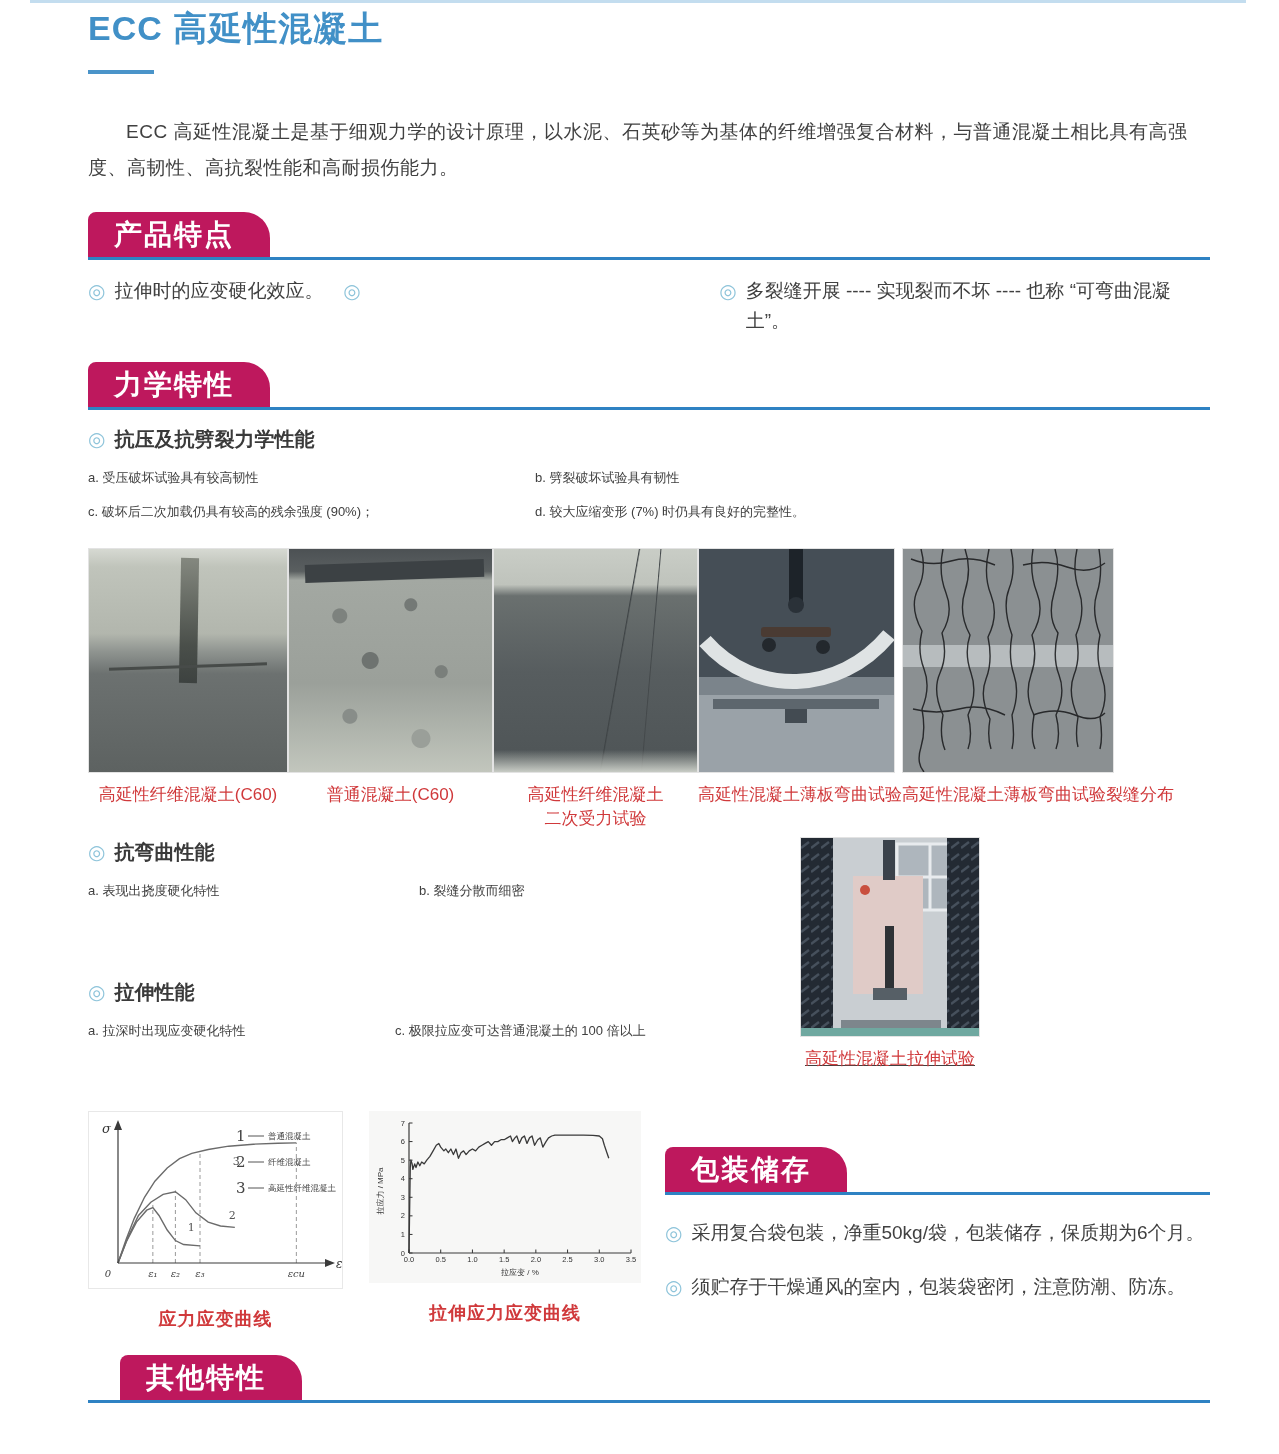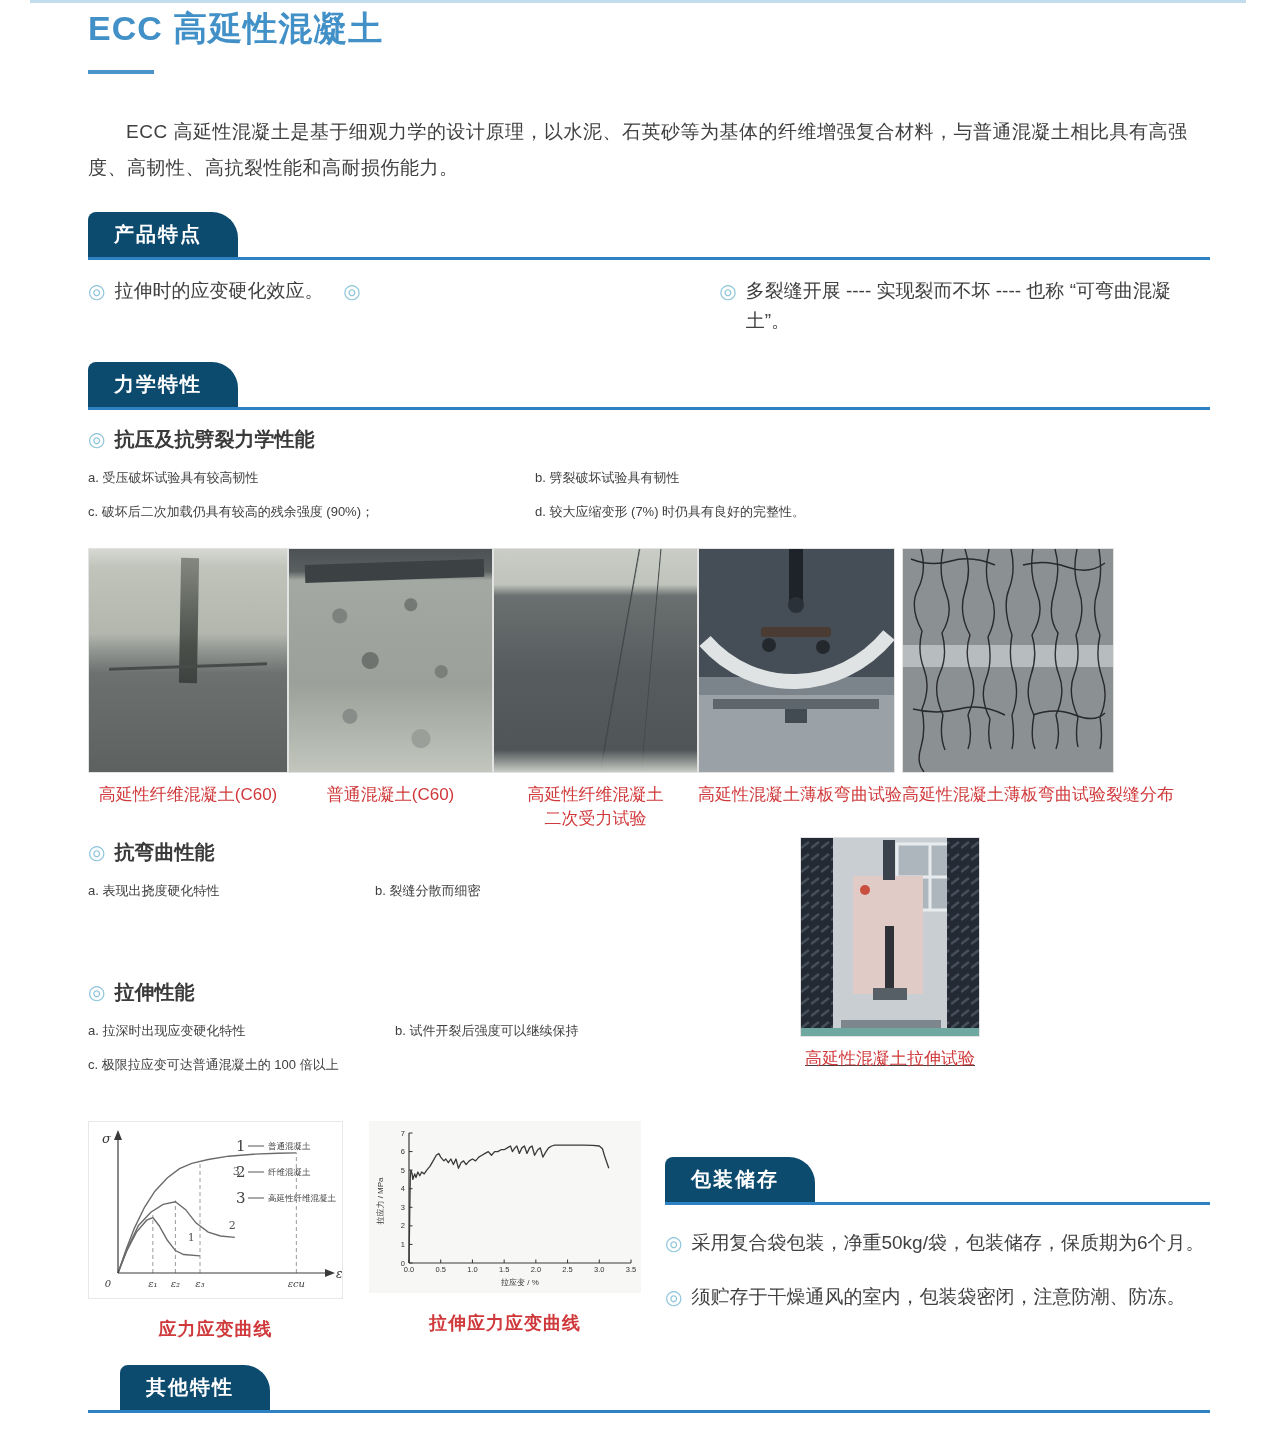--- a/index.html
+++ b/index.html
@@ -5,34 +5,34 @@
   html,body{margin:0;padding:0;background:#ffffff;}
   body{width:1279px;height:1454px;overflow:hidden;position:relative;
        font-family:"Liberation Sans","DejaVu Sans",sans-serif;color:#404040;}
   .topline{position:absolute;top:0;left:30px;width:1216px;height:3px;background:#c3ddef;}
   .content{padding:0 69px 0 88px;position:relative;}
   .page-title{margin:6px 0 0 0;font-size:34px;line-height:44px;font-weight:bold;color:#4190c7;letter-spacing:1px;}
   .title-dash{width:66px;height:4px;background:#4a94c9;margin-top:20px;}
   .intro{margin:40px 0 0 0;font-size:19px;line-height:36px;text-indent:2em;letter-spacing:.5px;}
 
   .sec-head{display:flex;align-items:flex-end;border-bottom:3px solid #2e82c3;}
-  .sec-tab{height:45px;display:inline-flex;align-items:center;background:#0c4a6e;color:#fff;
-           font-size:20px;font-weight:bold;letter-spacing:2px;padding:0 36px 0 26px;
+  .sec-tab{height:45px;display:inline-flex;align-items:center;background:#be185d;color:#fff;
+           font-size:28px;font-weight:bold;letter-spacing:2px;padding:0 36px 0 26px;
            border-radius:8px 26px 0 0;}
   .mt26{margin-top:26px;}
 
   .mark{color:#8ec4da;font-size:20px;margin-right:9px;flex:0 0 auto;}
   .bullet{display:flex;align-items:flex-start;font-size:19px;line-height:30px;}
   .feature-row{display:flex;margin-top:16px;}
   .feature-row .bullet:nth-child(1){width:258px;}
   .feature-row .bullet:nth-child(2){width:380px;}
 
   .subhead{display:flex;align-items:center;font-size:20px;font-weight:bold;color:#3a3a3a;line-height:30px;}
   .two-col{display:grid;grid-template-columns:447px 1fr;row-gap:2px;margin-top:8px;font-size:13px;line-height:32px;}
-  .two-col.narrow{grid-template-columns:287px 1fr;}
+  .two-col.narrow{grid-template-columns:287px 1fr;gap:44px;}
   .two-col.mid{grid-template-columns:307px 1fr;}
 
   .photo-row{display:flex;margin-top:20px;}
   figure{margin:0;}
   .ph{position:relative;overflow:hidden;border:1px solid #e3e3e3;box-sizing:border-box;}
   figcaption{margin-top:10px;text-align:center;color:#d0393b;font-size:17px;line-height:24px;}
 
   
   .p1{width:200px;height:225px;background:linear-gradient(180deg,#d6d9d2 0%,#c0c4bb 8%,#b2b6ad 38%,#8f9490 46%,#6c7170 56%,#5d6261 100%);}
   .p1 .groove{position:absolute;left:46%;top:4%;width:9%;height:56%;background:linear-gradient(180deg,#84887f,#4a4f4a 70%,#3d4240);transform:rotate(1deg);}
@@ -207,21 +207,20 @@
         <span>a. 表现出挠度硬化特性</span>
         <span>b. 裂缝分散而细密</span>
       </div>
 
       <div class="subhead gap-block">
         <span class="mark">◎</span>
         <span>拉伸性能</span>
       </div>
       <div class="two-col mid">
         <span>a. 拉深时出现应变硬化特性</span>
-        <span>b. 试件开裂后强度可以继续保持</span>
         <span>c. 极限拉应变可达普通混凝土的 100 倍以上</span>
       </div>
     </div>
 
     <div class="flex2-right">
       <figure>
         <div class="ph" style="width:180px;height:200px;">
           <svg class="svgph" width="178" height="198" viewBox="0 0 178 198">
             <defs>
               <pattern id="stripes" width="10" height="12" patternUnits="userSpaceOnUse">

